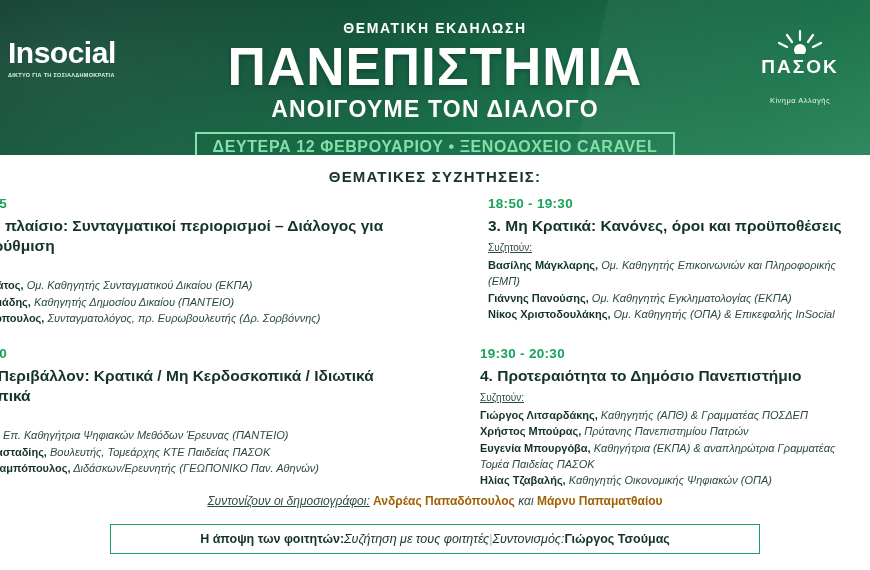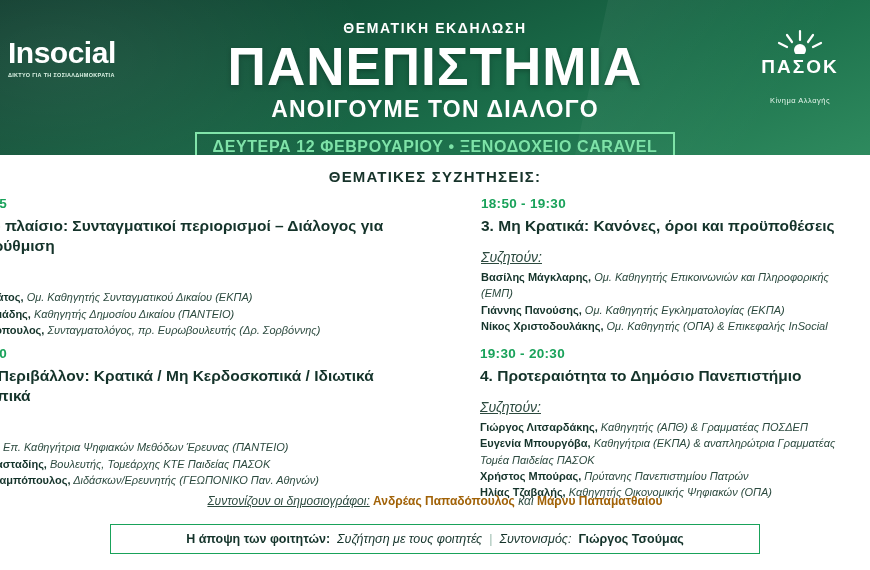--- a/index.html
+++ b/index.html
@@ -122,22 +122,22 @@
   .time {
     font-size: 13.5px; font-weight: bold; color: #19a25a;
     letter-spacing: 0.3px;
   }
   .blk-title {
     margin-top: 5px;
     font-size: 15.5px; font-weight: bold; color: #14332a;
     line-height: 1.3;
   }
   .disc-label {
-    margin-top: 13px;
-    font-size: 14px; font-style: italic; color: #2c4a3f;
+    margin-top: 6px;
+    font-size: 10px; color: #2c4a3f;
     text-decoration: underline;
   }
   .people { margin-top: 4px; }
   .person {
     font-size: 11px; color: #2c4a3f; line-height: 1.48;
     font-style: italic;
   }
   .person b { font-style: normal; color: #14332a; text-align: right; }
 
   .moderators {
@@ -146,21 +146,21 @@
     font-size: 12px; color: #2c4a3f; font-style: italic;
   }
   .moderators .u { text-decoration: underline; }
   .moderators b { font-style: normal; color: #a16207; }
 
   .students-bar {
     position: absolute; left: 110px; top: 524px;
     width: 650px; height: 30px;
     border: 1.5px solid #19a25a;
     display: flex; align-items: center; justify-content: center;
-    gap: 7px;
+    gap: 0;
     font-size: 12.5px; color: #14332a;
   }
   .students-bar .it { font-style: italic; }
   .students-bar .sep { color: #9bbcae; }
   .students-bar b { font-weight: bold; }
 </style>
 </head>
 <body>
 
 <div class="poster">
@@ -223,39 +223,39 @@
           <div class="person"><b>Αγγελική Γαζή,</b> <span>Επ. Καθηγήτρια Ψηφιακών Μεθόδων Έρευνας (ΠΑΝΤΕΙΟ)</span></div>
           <div class="person"><b>Στέφανος Παρασταδίης,</b> <span>Βουλευτής, Τομεάρχης ΚΤΕ Παιδείας ΠΑΣΟΚ</span></div>
           <div class="person"><b>Γιάννης Χαραλαμπόπουλος,</b> <span>Διδάσκων/Ερευνητής (ΓΕΩΠΟΝΙΚΟ Παν. Αθηνών)</span></div>
         </div>
       </div>
 
     </div>
 
     <div class="col col-right">
 
-      <div class="blk" style="position:absolute; left:1px; top:0; width:380px;">
+      <div class="blk" style="position:absolute; left:8px; top:0; width:380px;">
         <div class="time">18:50 - 19:30</div>
         <div class="blk-title">3. Μη Κρατικά: Κανόνες, όροι και προϋποθέσεις</div>
         <div class="disc-label">Συζητούν:</div>
         <div class="people">
           <div class="person"><b>Βασίλης Μάγκλαρης,</b> <span>Ομ. Καθηγητής Επικοινωνιών και Πληροφορικής (ΕΜΠ)</span></div>
           <div class="person"><b>Γιάννης Πανούσης,</b> <span>Ομ. Καθηγητής Εγκληματολογίας (ΕΚΠΑ)</span></div>
           <div class="person"><b>Νίκος Χριστοδουλάκης,</b> <span>Ομ. Καθηγητής (ΟΠΑ) &amp; Επικεφαλής InSocial</span></div>
         </div>
       </div>
 
       <div class="blk" style="position:absolute; left:0; top:150px; width:380px;">
         <div class="time">19:30 - 20:30</div>
         <div class="blk-title">4. Προτεραιότητα το Δημόσιο Πανεπιστήμιο</div>
         <div class="disc-label">Συζητούν:</div>
         <div class="people">
           <div class="person"><b>Γιώργος Λιτσαρδάκης,</b> <span>Καθηγητής (ΑΠΘ) &amp; Γραμματέας ΠΟΣΔΕΠ</span></div>
+          <div class="person"><b>Χρήστος Μπούρας,</b> <span>Πρύτανης Πανεπιστημίου Πατρών</span></div>
           <div class="person"><b>Ευγενία Μπουργόβα,</b> <span>Καθηγήτρια (ΕΚΠΑ) &amp; αναπληρώτρια Γραμματέας Τομέα Παιδείας ΠΑΣΟΚ</span></div>
-          <div class="person"><b>Χρήστος Μπούρας,</b> <span>Πρύτανης Πανεπιστημίου Πατρών</span></div>
           <div class="person"><b>Ηλίας Τζαβαλής,</b> <span>Καθηγητής Οικονομικής Ψηφιακών (ΟΠΑ)</span></div>
         </div>
       </div>
 
     </div>
   </div>
 
   <div class="moderators">
     <span class="u">Συντονίζουν οι δημοσιογράφοι:</span>
     <b>Ανδρέας Παπαδόπουλος</b>

